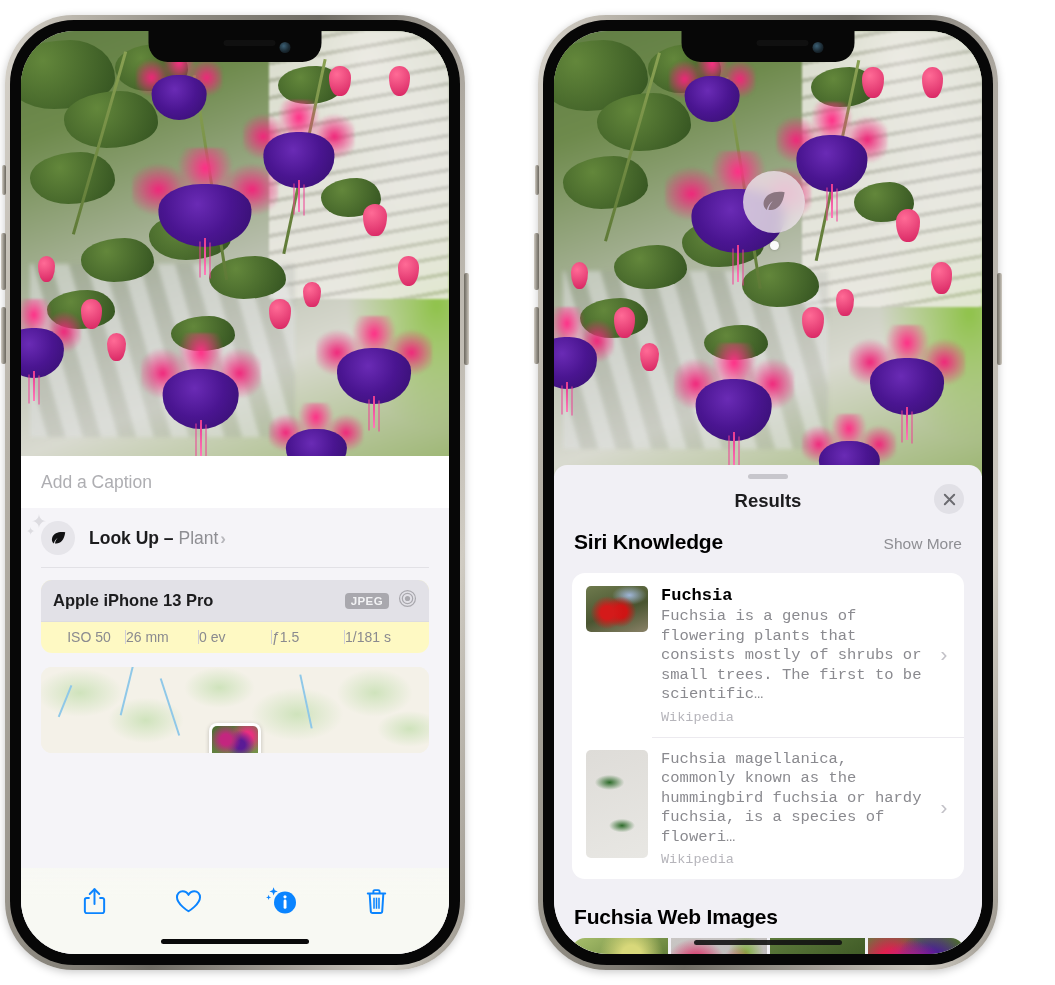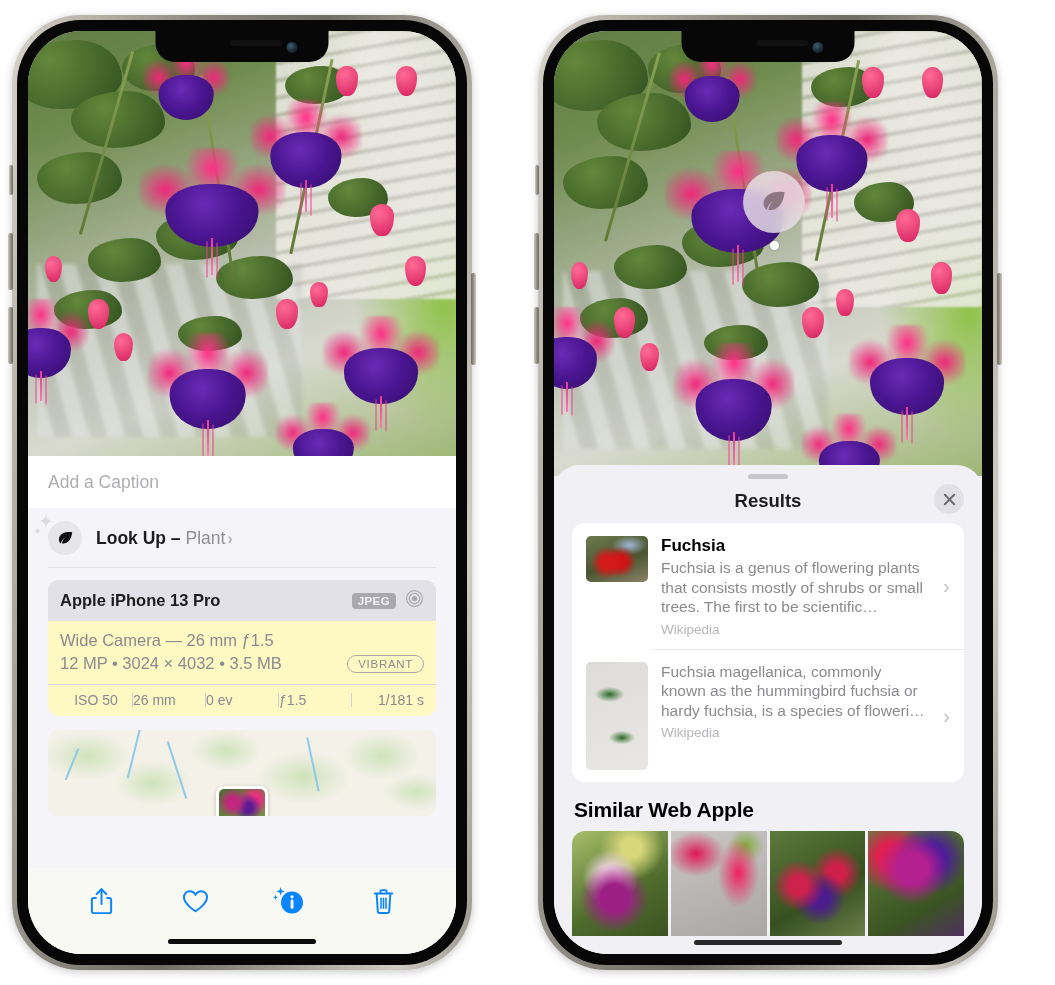--- a/index.html
+++ b/index.html
@@ -13,21 +13,21 @@
 
   
   .phone {
     position: absolute;
     width: 460px; height: 955px;
     border-radius: 68px;
     background: linear-gradient(100deg,#d8d4cc 0%,#b9b4aa 12%,#8e8a81 30%,#6f6c64 50%,#a6a199 72%,#d0ccc3 88%,#9b968d 100%);
     padding: 5px;
     box-shadow: 0 2px 9px rgba(0,0,0,0.22);
   }
-  #phone-left  { left: 12px; top: 15px; }
+  #phone-left  { left: 5px; top: 15px; }
   #phone-right { left: 538px; top: 15px; }
 
   .phone-inner {
     position: relative;
     width: 100%; height: 100%;
     border-radius: 64px;
     background: #070707;
     padding: 11px;
   }
   .screen {
@@ -224,21 +224,21 @@
     padding: 2px 10px; font-weight: 500;
   }
   .cam-exif {
     display: flex; align-items: center;
     border-top: 1px solid #dcdbe1;
     padding: 7px 12px 8px;
     font-size: 14px; color: #8a8a8f;
   }
   .cam-exif .cell { flex: 1; text-align: left; }
   .cam-exif .cell:first-child { text-align: center; }
-  .cam-exif .cell:last-child { text-align: right; }
+  .cam-exif .cell:last-child { text-align: left; }
   .cam-exif .divider { width: 1px; height: 14px; background: #cfced5; }
 
   .map-card {
     margin: 14px 20px 0;
     height: 86px; border-radius: 11px;
     overflow: hidden; position: relative;
     background: #f4f1e8;
   }
   .map-card .land {
     position:absolute; inset:0;
@@ -283,21 +283,20 @@
     width: 148px; height: 5px; border-radius: 3px; background: #0a0a0a;
   }
 
   
   .sheet-right {
     position: absolute; left: 0; right: 0; bottom: 0; top: 434px;
     background: #f1f0f5;
     border-top-left-radius: 13px;
     border-top-right-radius: 13px;
     overflow: hidden;
-    border-radius: 25px;
   }
   .grabber {
     width: 40px; height: 5px; border-radius: 3px;
     background: #c7c6cc; margin: 9px auto 0;
   }
   .results-head {
     position: relative; height: 44px;
     display: flex; align-items: center; justify-content: center;
   }
   .results-title { font-size: 18.5px; font-weight: 700; color: #1c1c1e; }
@@ -308,24 +307,25 @@
     display: flex; align-items: center; justify-content: center;
   }
   .sec-head {
     display: flex; align-items: baseline; justify-content: space-between;
     padding: 7px 20px 9px;
   }
   .sec-title { font-size: 21px; font-weight: 700; color: #000; letter-spacing: -.2px; }
   .sec-action { font-size: 15.5px; color: #8e8e93; }
 
   .know-card {
-    margin: 0 18px;
+    margin: 10px 18px;
     background: #fff;
     border-radius: 13px;
     overflow: hidden;
+    font-family: Liberation Mono, monospace;
   }
   .know-row { display: flex; gap: 13px; padding: 13px 14px 12px; position: relative; }
   .know-row + .know-row::before {
     content:""; position:absolute; left:80px; right:0; top:0; height:1px; background:#eceaef;
   }
   .know-thumb { width: 62px; flex: none; border-radius: 5px; overflow: hidden; }
   .kt-1 {
     height: 46px;
     background:
       radial-gradient(circle at 34% 58%, #d41a1a 0 13%, rgba(212,26,26,0) 34%),
@@ -487,27 +487,20 @@
                 <span class="jpeg-badge">JPEG</span>
                 <span>
                   <svg width="19" height="19" viewBox="0 0 22 22" aria-hidden="true">
                     <circle cx="11" cy="11" r="9.2" fill="none" stroke="#a9a8ae" stroke-width="1.4"></circle>
                     <circle cx="11" cy="11" r="6" fill="none" stroke="#a9a8ae" stroke-width="1.4"></circle>
                     <circle cx="11" cy="11" r="3" fill="#a9a8ae"></circle>
                   </svg>
                 </span>
               </span>
             </div>
-            <div class="cam-body">
-              <div class="cam-line">Wide Camera — 26 mm ƒ1.5</div>
-              <div class="cam-row">
-                <div class="cam-line">12 MP • 3024 × 4032 • 3.5 MB</div>
-                <div class="vibrant-pill">VIBRANT</div>
-              </div>
-            </div>
             <div class="cam-exif">
               <span class="cell">ISO 50</span>
               <span class="divider"></span>
               <span class="cell">26 mm</span>
               <span class="divider"></span>
               <span class="cell">0 ev</span>
               <span class="divider"></span>
               <span class="cell">ƒ1.5</span>
               <span class="divider"></span>
               <span class="cell">1/181 s</span>
@@ -657,20 +650,24 @@
 
           <div class="results-head">
             <div class="results-title">Results</div>
             <div class="close-btn">
               <svg width="15" height="15" viewBox="0 0 16 16" aria-hidden="true">
                 <path d="M3 3 L13 13 M13 3 L3 13" stroke="#6b6b70" stroke-width="2.1" stroke-linecap="round"></path>
               </svg>
             </div>
           </div>
 
+          <div class="sec-head">
+            <div class="sec-title">Siri Knowledge</div>
+            <div class="sec-action">Show More</div>
+          </div>
 
           <div class="know-card">
             <div class="know-row">
               <div class="know-thumb kt-1"></div>
               <div class="know-text">
                 <div class="know-title">Fuchsia</div>
                 <div class="know-desc">Fuchsia is a genus of flowering plants that consists mostly of shrubs or small trees. The first to be scientific…</div>
                 <div class="know-src">Wikipedia</div>
               </div>
               <div class="know-chev">›</div>
@@ -679,21 +676,21 @@
               <div class="know-thumb kt-2"></div>
               <div class="know-text">
                 <div class="know-desc">Fuchsia magellanica, commonly known as the hummingbird fuchsia or hardy fuchsia, is a species of floweri…</div>
                 <div class="know-src">Wikipedia</div>
               </div>
               <div class="know-chev">›</div>
             </div>
           </div>
 
           <div class="sec-head" style="padding-top:16px;">
-            <div class="sec-title">Similar Web Apple</div>
+            <div class="sec-title">Fuchsia Web Images</div>
           </div>
 
           <div class="web-row">
             <div class="web-tile wt-1"></div>
             <div class="web-tile wt-2"></div>
             <div class="web-tile wt-3"></div>
             <div class="web-tile wt-4"></div>
           </div>
 
           <div class="home-indicator-dark"></div>

